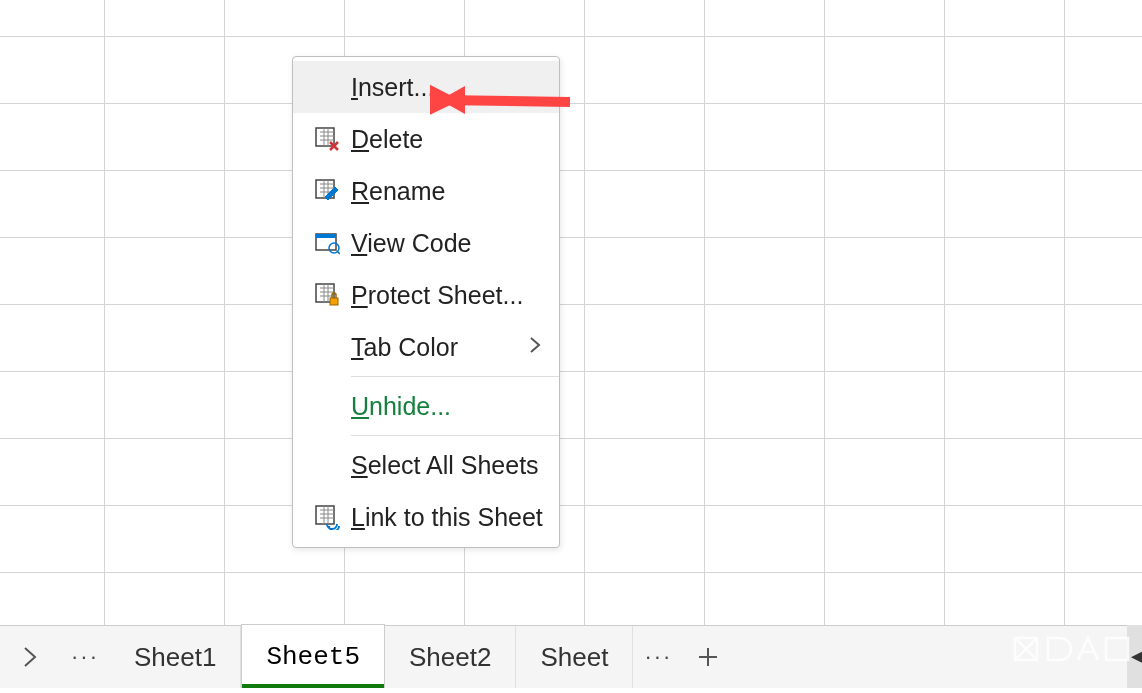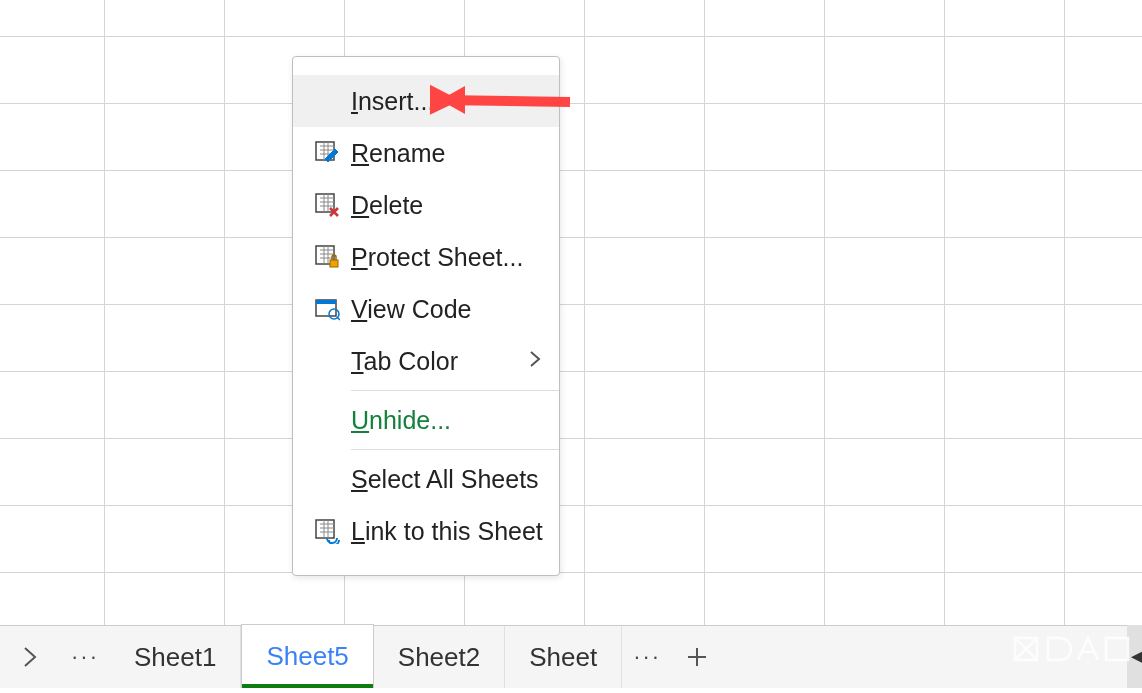--- a/index.html
+++ b/index.html
@@ -64,26 +64,27 @@
       display: flex;
       align-items: center;
       font-size: 26px;
       color: #333;
       border-right: 1px solid #e0e0e0;
       position: relative;
       background: #f5f5f5;
     }
     .tab.active {
       background: #fff;
-      color: #3b82f6;
+      color: #000000;
       font-weight: 400;
       border-top: 1px solid #ccc;
       border-left: 1px solid #ccc;
       border-right: 1px solid #ccc;
       margin-top: -2px;
+      font-family: Liberation Mono, monospace;
     }
     .tab.active::after {
       content: "";
       position: absolute;
       bottom: 0;
       left: 0;
       right: 0;
       height: 4px;
       background: #107c10;
     }
@@ -98,21 +99,21 @@
     
     .context-menu {
       position: absolute;
       left: 292px;
       top: 56px;
       width: 268px;
       background: #fff;
       border: 1px solid #bfbfbf;
       border-radius: 4px;
       box-shadow: 1px 2px 6px rgba(0,0,0,0.1);
-      padding: 18px 0;
+      padding: 4px 0;
     }
     .menu-item {
       display: flex;
       align-items: center;
       height: 52px;
       padding: 0 10px 0 10px;
       font-size: 25px;
       color: #222;
       position: relative;
     }
@@ -321,56 +322,56 @@
 <div class="context-menu">
   <div class="menu-item highlight">
     <div class="menu-icon"></div>
     <span class="menu-label underline-first">Insert...</span>
   </div>
   <div class="menu-item">
     <div class="menu-icon">
       <svg width="26" height="26" viewBox="0 0 26 26">
           <rect x="2" y="2" width="18" height="18" fill="none" stroke="#444" stroke-width="1.5"></rect>
           <path d="M6 6 H20 M6 10 H20 M6 14 H20 M10 2 V20 M14 2 V20" stroke="#888" stroke-width="1"></path>
-          <path d="M14 22 L24 12 L21 9 L11 19 Z" fill="#0078d4" stroke="#0078d4" stroke-width="1"></path>
-        </svg>
-    </div>
-    <span class="menu-label underline-first">Rename</span>
+          <path d="M16 16 L24 24 M24 16 L16 24" stroke="#d13438" stroke-width="2.5"></path>
+        </svg>
+    </div>
+    <span class="menu-label underline-first">Delete</span>
   </div>
   <div class="menu-item">
     <div class="menu-icon">
       <svg width="26" height="26" viewBox="0 0 26 26">
           <rect x="2" y="2" width="18" height="18" fill="none" stroke="#444" stroke-width="1.5"></rect>
           <path d="M6 6 H20 M6 10 H20 M6 14 H20 M10 2 V20 M14 2 V20" stroke="#888" stroke-width="1"></path>
-          <path d="M16 16 L24 24 M24 16 L16 24" stroke="#d13438" stroke-width="2.5"></path>
-        </svg>
-    </div>
-    <span class="menu-label underline-first">Delete</span>
+          <path d="M14 22 L24 12 L21 9 L11 19 Z" fill="#0078d4" stroke="#0078d4" stroke-width="1"></path>
+        </svg>
+    </div>
+    <span class="menu-label underline-first">Rename</span>
+  </div>
+  <div class="menu-item">
+    <div class="menu-icon">
+      <svg width="26" height="26" viewBox="0 0 26 26">
+          <rect x="2" y="4" width="20" height="16" fill="none" stroke="#444" stroke-width="1.5"></rect>
+          <rect x="2" y="4" width="20" height="4" fill="#0078d4"></rect>
+          <circle cx="20" cy="18" r="5" fill="none" stroke="#0078d4" stroke-width="1.5"></circle>
+          <path d="M23 21 L26 24" stroke="#0078d4" stroke-width="1.5"></path>
+        </svg>
+    </div>
+    <span class="menu-label underline-first">View Code</span>
   </div>
   <div class="menu-item">
     <div class="menu-icon">
       <svg width="26" height="26" viewBox="0 0 26 26">
           <rect x="2" y="2" width="18" height="18" fill="none" stroke="#444" stroke-width="1.5"></rect>
           <path d="M6 6 H20 M6 10 H20 M6 14 H20 M10 2 V20 M14 2 V20" stroke="#888" stroke-width="1"></path>
           <rect x="16" y="16" width="8" height="7" fill="#f2a100" stroke="#9a6700" stroke-width="1"></rect>
           <path d="M18 16 V13 A2 2 0 0 1 22 13 V16" fill="none" stroke="#9a6700" stroke-width="1.5"></path>
         </svg>
     </div>
     <span class="menu-label underline-first">Protect Sheet...</span>
-  </div>
-  <div class="menu-item">
-    <div class="menu-icon">
-      <svg width="26" height="26" viewBox="0 0 26 26">
-          <rect x="2" y="4" width="20" height="16" fill="none" stroke="#444" stroke-width="1.5"></rect>
-          <rect x="2" y="4" width="20" height="4" fill="#0078d4"></rect>
-          <circle cx="20" cy="18" r="5" fill="none" stroke="#0078d4" stroke-width="1.5"></circle>
-          <path d="M23 21 L26 24" stroke="#0078d4" stroke-width="1.5"></path>
-        </svg>
-    </div>
-    <span class="menu-label underline-first">View Code</span>
   </div>
   <div class="menu-item">
     <div class="menu-icon"></div>
     <span class="menu-label underline-first">Tab Color</span>
     <span class="menu-arrow">
       <svg width="12" height="18" viewBox="0 0 12 18">
           <path d="M2 2 L10 9 L2 16" fill="none" stroke="#555" stroke-width="2"></path>
         </svg>
     </span>
   </div>

